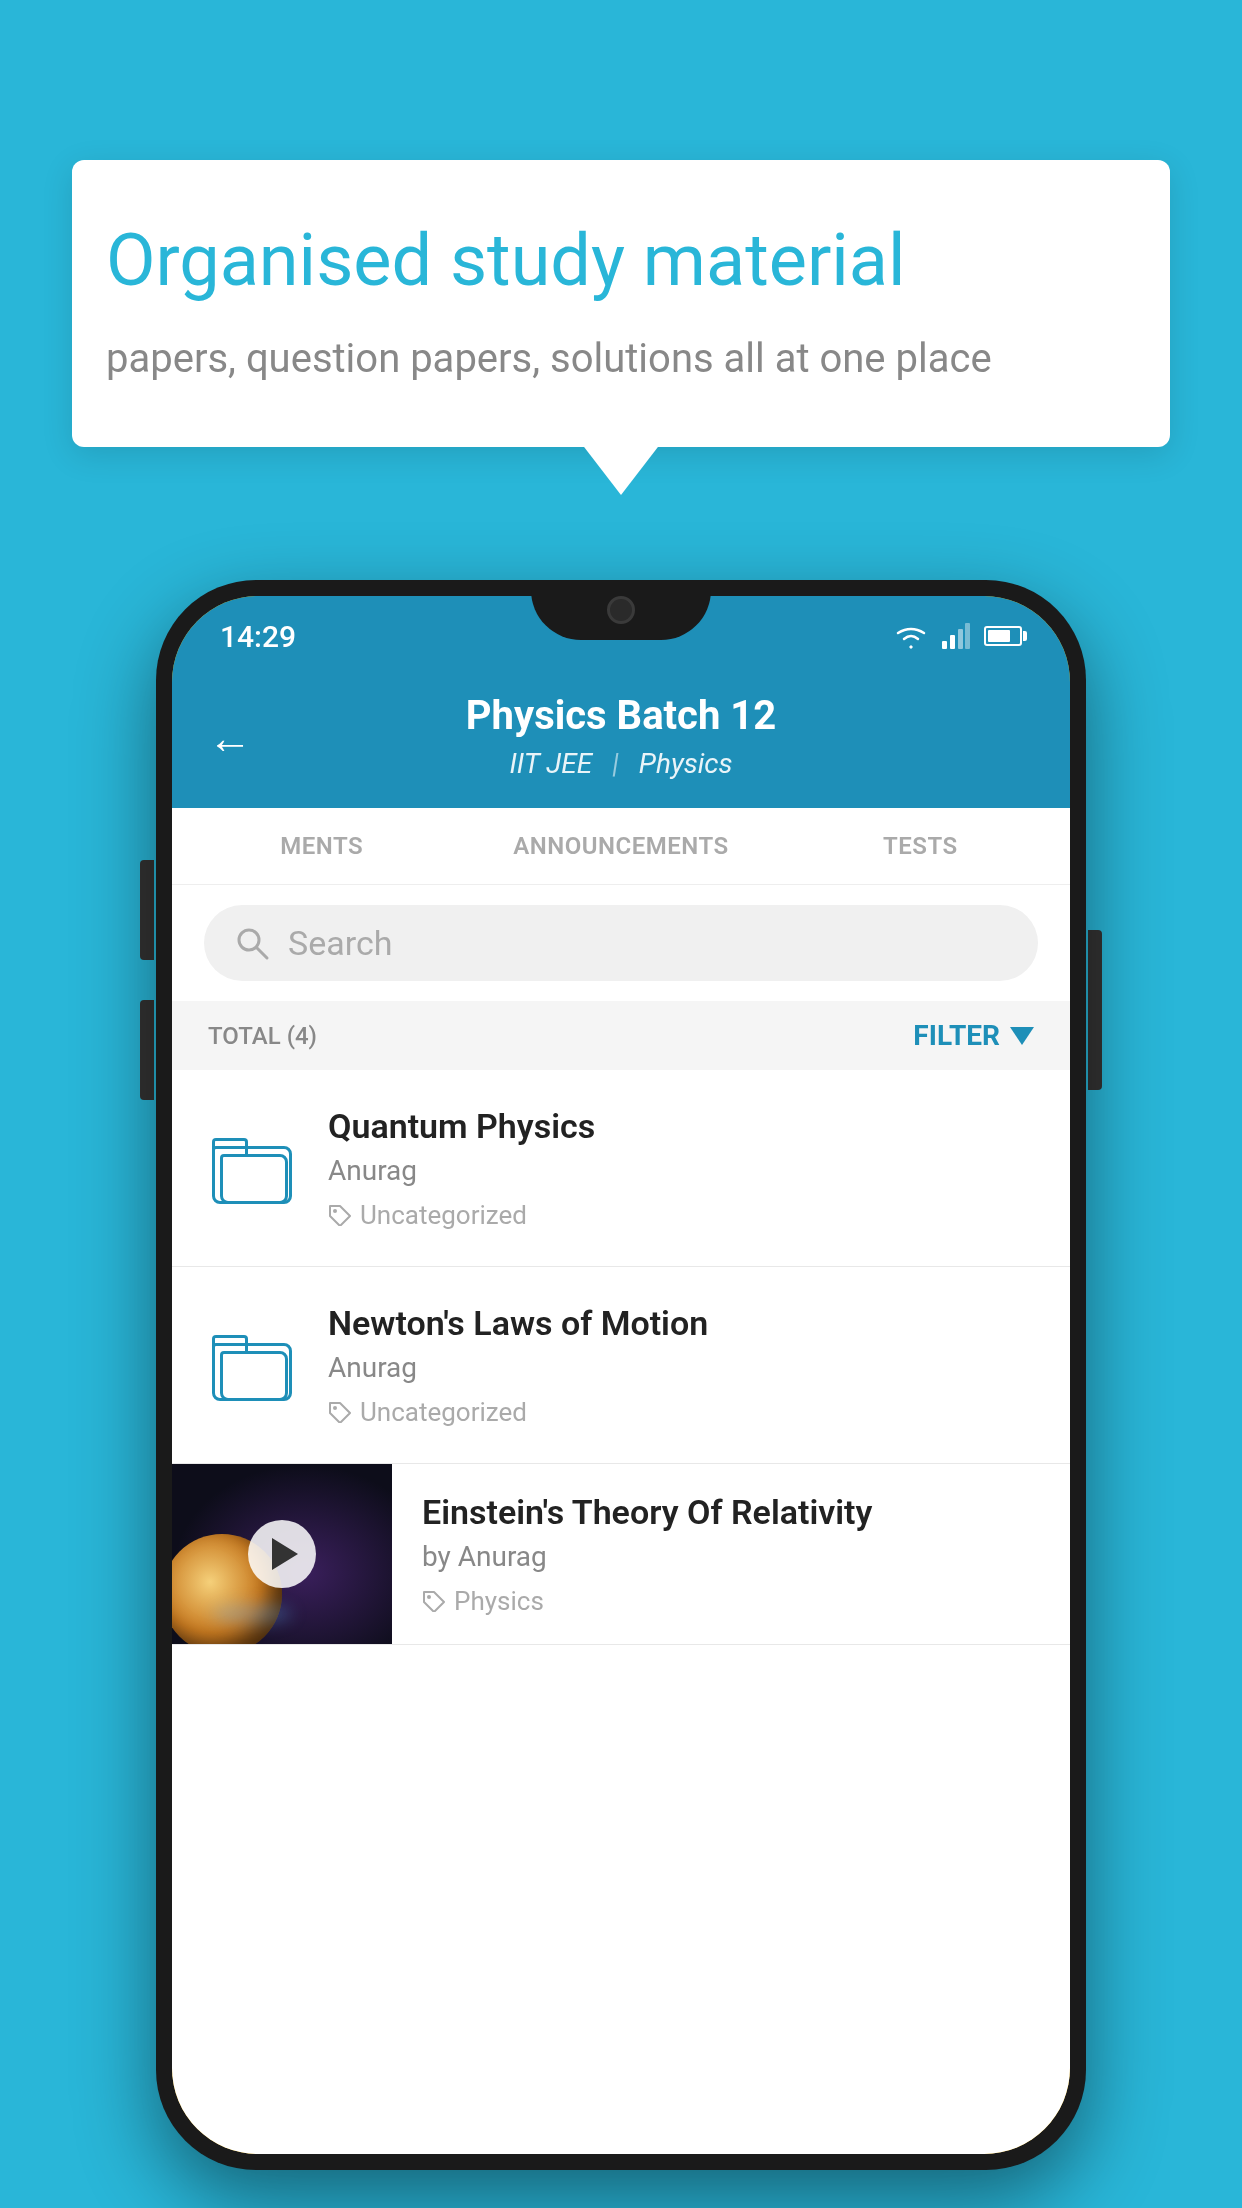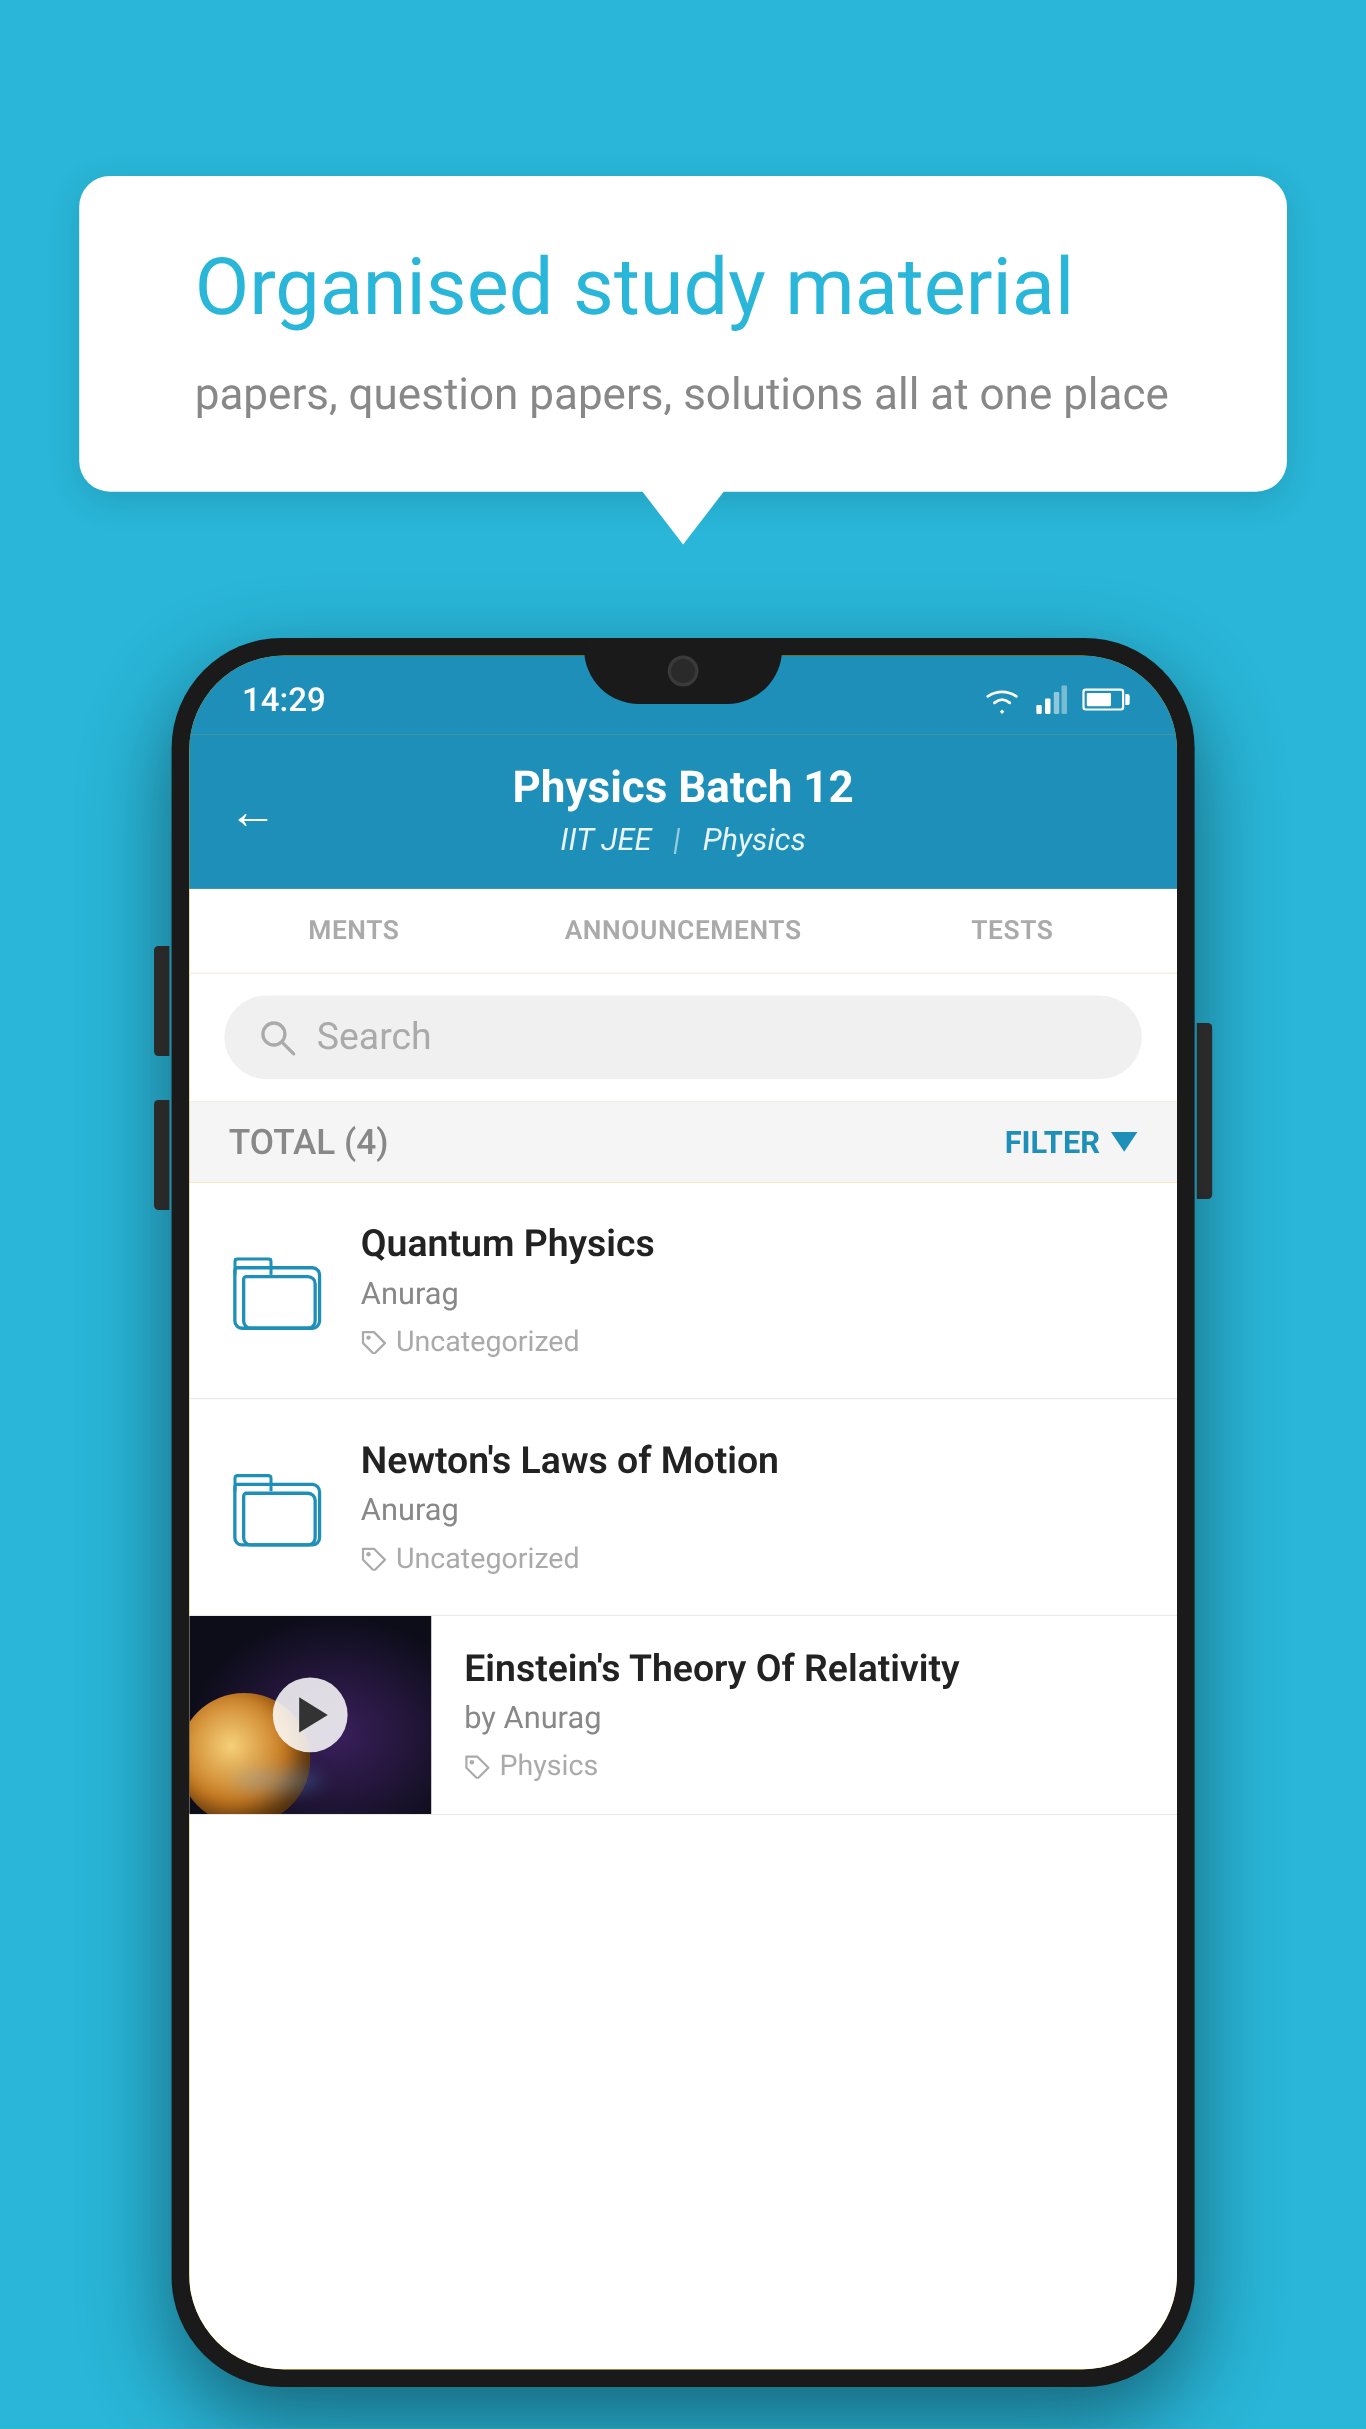--- a/index.html
+++ b/index.html
@@ -14,22 +14,22 @@
       position: relative;
     }
 
     
     .speech-bubble {
       position: absolute;
       top: 160px;
       left: 72px;
       right: 72px;
       background: white;
-      border-radius: 28px;
-      padding: 60px 105px;
+      border-radius: 12px;
+      padding: 60px 34px;
       box-shadow: 0 8px 32px rgba(0,0,0,0.12);
     }
     .speech-bubble::after {
       content: '';
       position: absolute;
       bottom: -48px;
       left: 50%;
       transform: translateX(-50%);
       width: 0;
       height: 0;
@@ -279,21 +279,21 @@
     .filter-bar {
       background: #f5f5f5;
       display: flex;
       align-items: center;
       justify-content: space-between;
       padding: 18px 36px;
       flex-shrink: 0;
     }
     .filter-total {
       color: #888;
-      font-size: 32px;
+      font-size: 24px;
       font-weight: 500;
     }
     .filter-btn {
       display: flex;
       align-items: center;
       gap: 10px;
       color: #1e8fb8;
       font-size: 28px;
       font-weight: 700;
       cursor: pointer;

